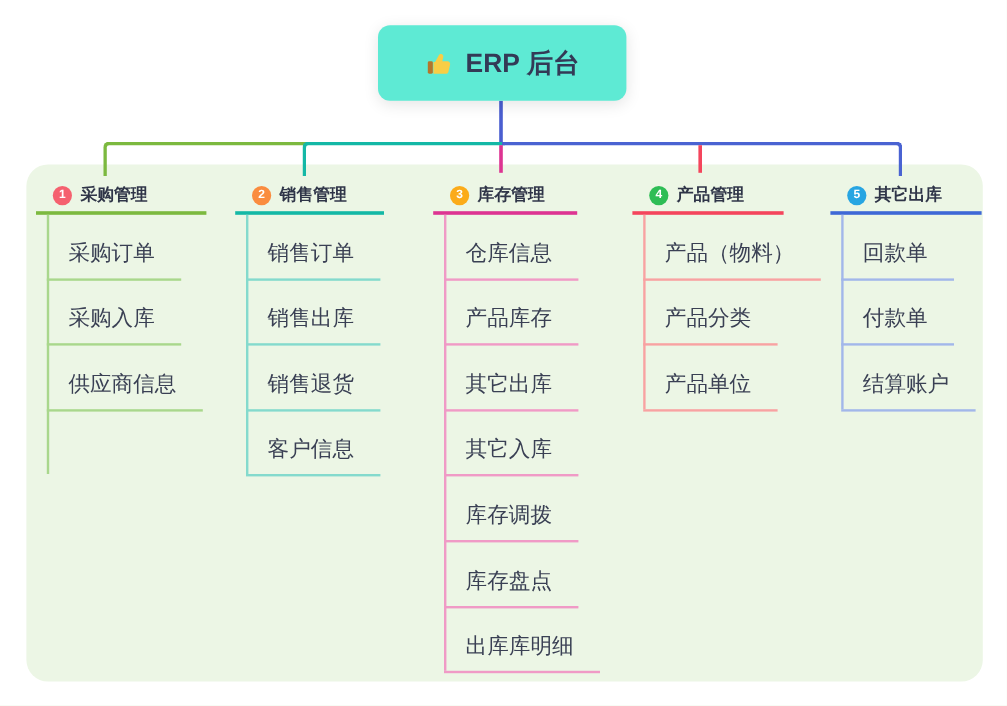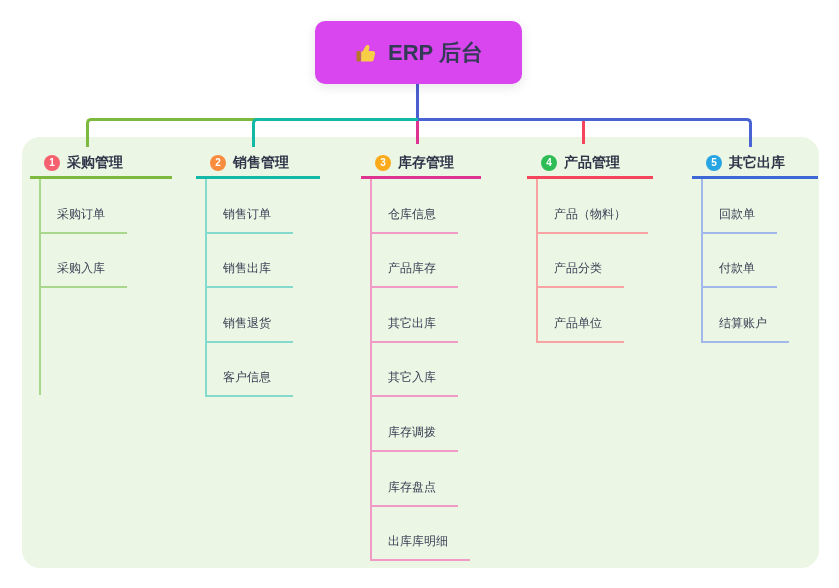--- a/index.html
+++ b/index.html
@@ -10,21 +10,21 @@
     color:#333a56;
   }
   
   .panel{
     position:absolute;left:22px;top:137px;width:797px;height:431px;
     background:#ecf6e5;border-radius:18px;
   }
   
   .root-node{
     position:absolute;left:315px;top:21px;width:207px;height:63px;
-    background:#d946ef;border-radius:10px;
+    background:#5eead4;border-radius:10px;
     box-shadow:0 3px 12px rgba(0,0,0,0.10);
     display:flex;align-items:center;justify-content:center;gap:10px;
     z-index:5;
   }
   .root-node .label{font-size:22px;font-weight:600;color:#333a56;}
   .root-node svg{display:block;}
   
   .line{position:absolute;z-index:2;}
   .root-drop{left:416px;top:84px;width:3px;height:37px;background:#4a5ed0;}
   .elbow-g{left:86px;top:118px;width:167px;height:26px;
@@ -63,21 +63,21 @@
   .b3 .branch-line{background:#f09ac6;height:380px;}
   .b4 .branch-line{background:#f8a2a2;height:162px;}
   .b5 .branch-line{background:#a2b7ea;height:162px;}
   .branch-list{
     margin-left:9px;display:flex;flex-direction:column;align-items:flex-start;
   }
   .branch-item{
     box-sizing:border-box;height:54.6px;
     display:flex;align-items:flex-end;
     padding:5px 22px 9px 18px;white-space:nowrap;
-    font-size:12px;color:#3a4054;
+    font-size:18px;color:#3a4054;
   }
   .b1 .branch-item{border-bottom:2px solid #a9d78c;}
   .b2 .branch-item{border-bottom:2px solid #84dacd;}
   .b3 .branch-item{border-bottom:2px solid #f09ac6;}
   .b4 .branch-item{border-bottom:2px solid #f8a2a2;}
   .b5 .branch-item{border-bottom:2px solid #a2b7ea;}
 </style>
 </head>
 <body>
 
@@ -102,20 +102,21 @@
 
 <div class="branch b1 col-1">
   <div class="branch-header">
     <span class="badge">1</span>
     <span class="branch-title">采购管理</span>
   </div>
   <div class="branch-line"></div>
   <div class="branch-list">
     <div class="branch-item">采购订单</div>
     <div class="branch-item">采购入库</div>
+    <div class="branch-item">供应商信息</div>
   </div>
 </div>
 
 <div class="branch b2 col-2">
   <div class="branch-header">
     <span class="badge">2</span>
     <span class="branch-title">销售管理</span>
   </div>
   <div class="branch-line"></div>
   <div class="branch-list">

